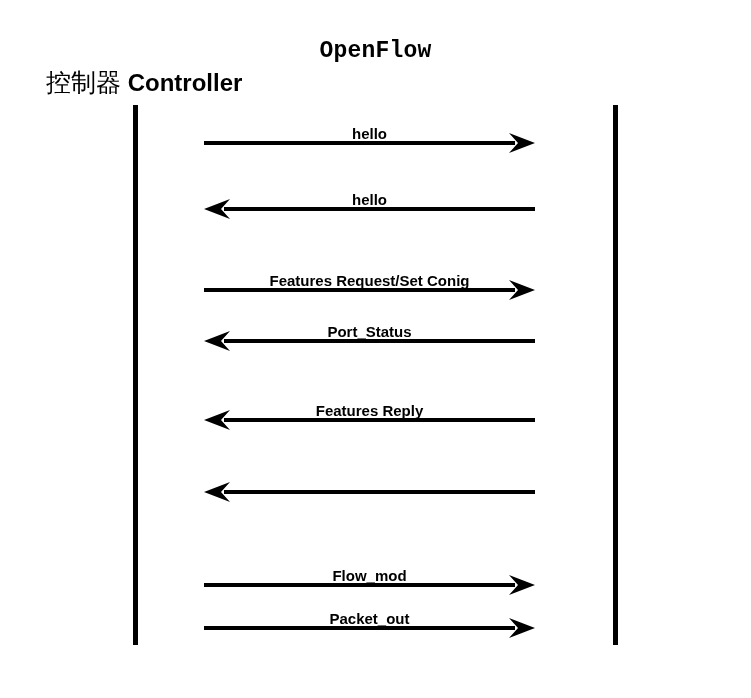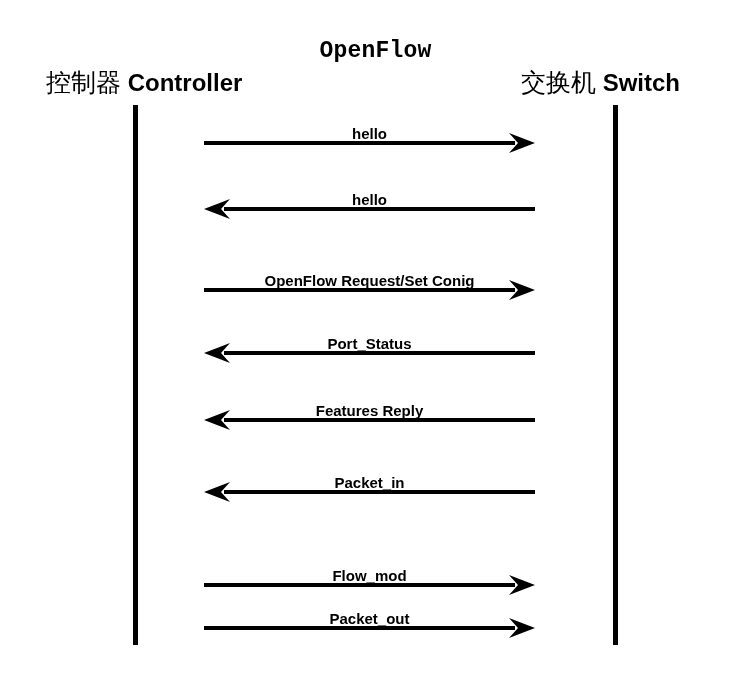--- a/index.html
+++ b/index.html
@@ -92,23 +92,20 @@
 <body>
 
 <div id="diagram">
 
   <div class="protocol-title">OpenFlow</div>
 
   <div class="actor-label left">
     <span class="cjk">控制器</span><span>&nbsp;</span><span>Controller</span>
   </div>
 
-  <div class="actor-label right">
-    <span class="cjk">交换机</span><span>&nbsp;</span><span>Switch</span>
-  </div>
 
   <div class="lifeline left"></div>
   <div class="lifeline right"></div>
 
   <div id="messages-layer">
       <div class="message" style="left: 204px; width: 331px; top: 105px;">
         <div class="msg-label">hello</div>
         <div class="msg-arrow">
           <svg width="331" height="22" viewBox="0 0 331 22">
             <rect y="14" height="4" fill="#000000" x="0" width="311"></rect>
@@ -119,48 +116,47 @@
       <div class="message" style="left: 204px; width: 331px; top: 171px;">
         <div class="msg-label">hello</div>
         <div class="msg-arrow">
           <svg width="331" height="22" viewBox="0 0 331 22">
             <rect y="14" height="4" fill="#000000" x="20" width="311"></rect>
             <path fill="#000000" d="M 0 16 L 26 6 L 17 16 L 26 26 Z"></path>
           </svg>
         </div>
       </div>
       <div class="message" style="left: 204px; width: 331px; top: 252px;">
-        <div class="msg-label">OpenFlow Request/Set Conig</div>
+        <div class="msg-label">Features Request/Set Conig</div>
         <div class="msg-arrow">
           <svg width="331" height="22" viewBox="0 0 331 22">
             <rect y="14" height="4" fill="#000000" x="0" width="311"></rect>
             <path fill="#000000" d="M 331 16 L 305 6 L 314 16 L 305 26 Z"></path>
           </svg>
         </div>
       </div>
-      <div class="message" style="left: 204px; width: 331px; top: 315px; text-decoration: underline;">
+      <div class="message" style="left: 204px; width: 331px; top: 303px; text-decoration: underline;">
         <div class="msg-label">Port_Status</div>
         <div class="msg-arrow">
           <svg width="331" height="22" viewBox="0 0 331 22">
             <rect y="14" height="4" fill="#000000" x="20" width="311"></rect>
             <path fill="#000000" d="M 0 16 L 26 6 L 17 16 L 26 26 Z"></path>
           </svg>
         </div>
       </div>
       <div class="message" style="left: 204px; width: 331px; top: 382px;">
         <div class="msg-label">Features Reply</div>
         <div class="msg-arrow">
           <svg width="331" height="22" viewBox="0 0 331 22">
             <rect y="14" height="4" fill="#000000" x="20" width="311"></rect>
             <path fill="#000000" d="M 0 16 L 26 6 L 17 16 L 26 26 Z"></path>
           </svg>
         </div>
       </div>
       <div class="message" style="left: 204px; width: 331px; top: 454px;">
-        <div class="msg-label">Packet_in</div>
         <div class="msg-arrow">
           <svg width="331" height="22" viewBox="0 0 331 22">
             <rect y="14" height="4" fill="#000000" x="20" width="311"></rect>
             <path fill="#000000" d="M 0 16 L 26 6 L 17 16 L 26 26 Z"></path>
           </svg>
         </div>
       </div>
       <div class="message" style="left: 204px; width: 331px; top: 547px;">
         <div class="msg-label">Flow_mod</div>
         <div class="msg-arrow">

